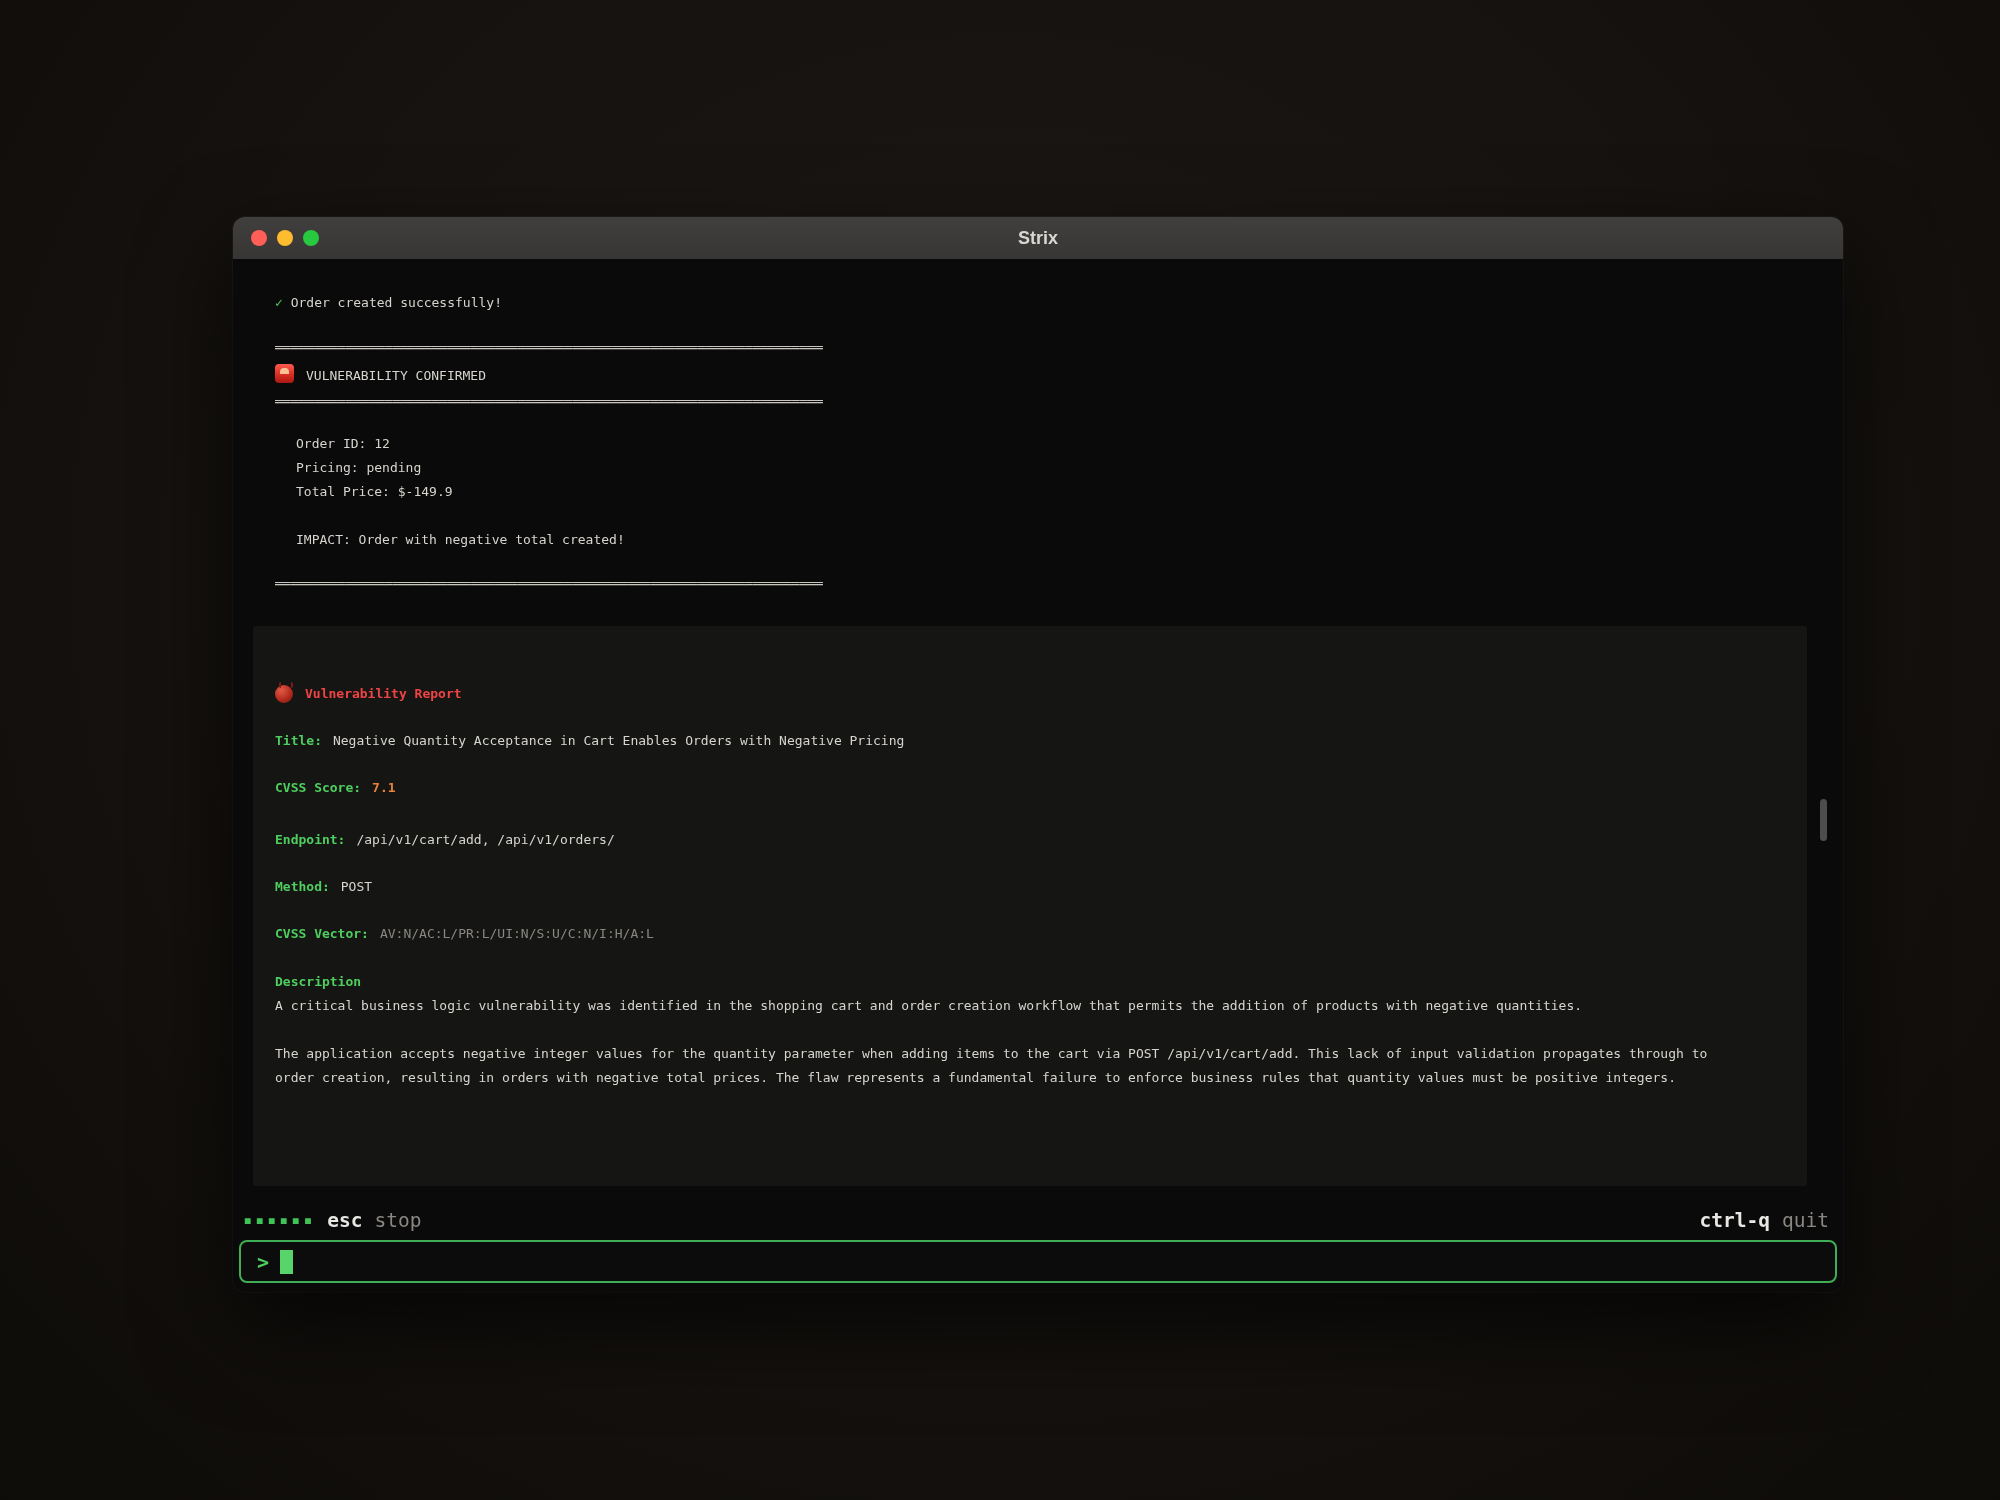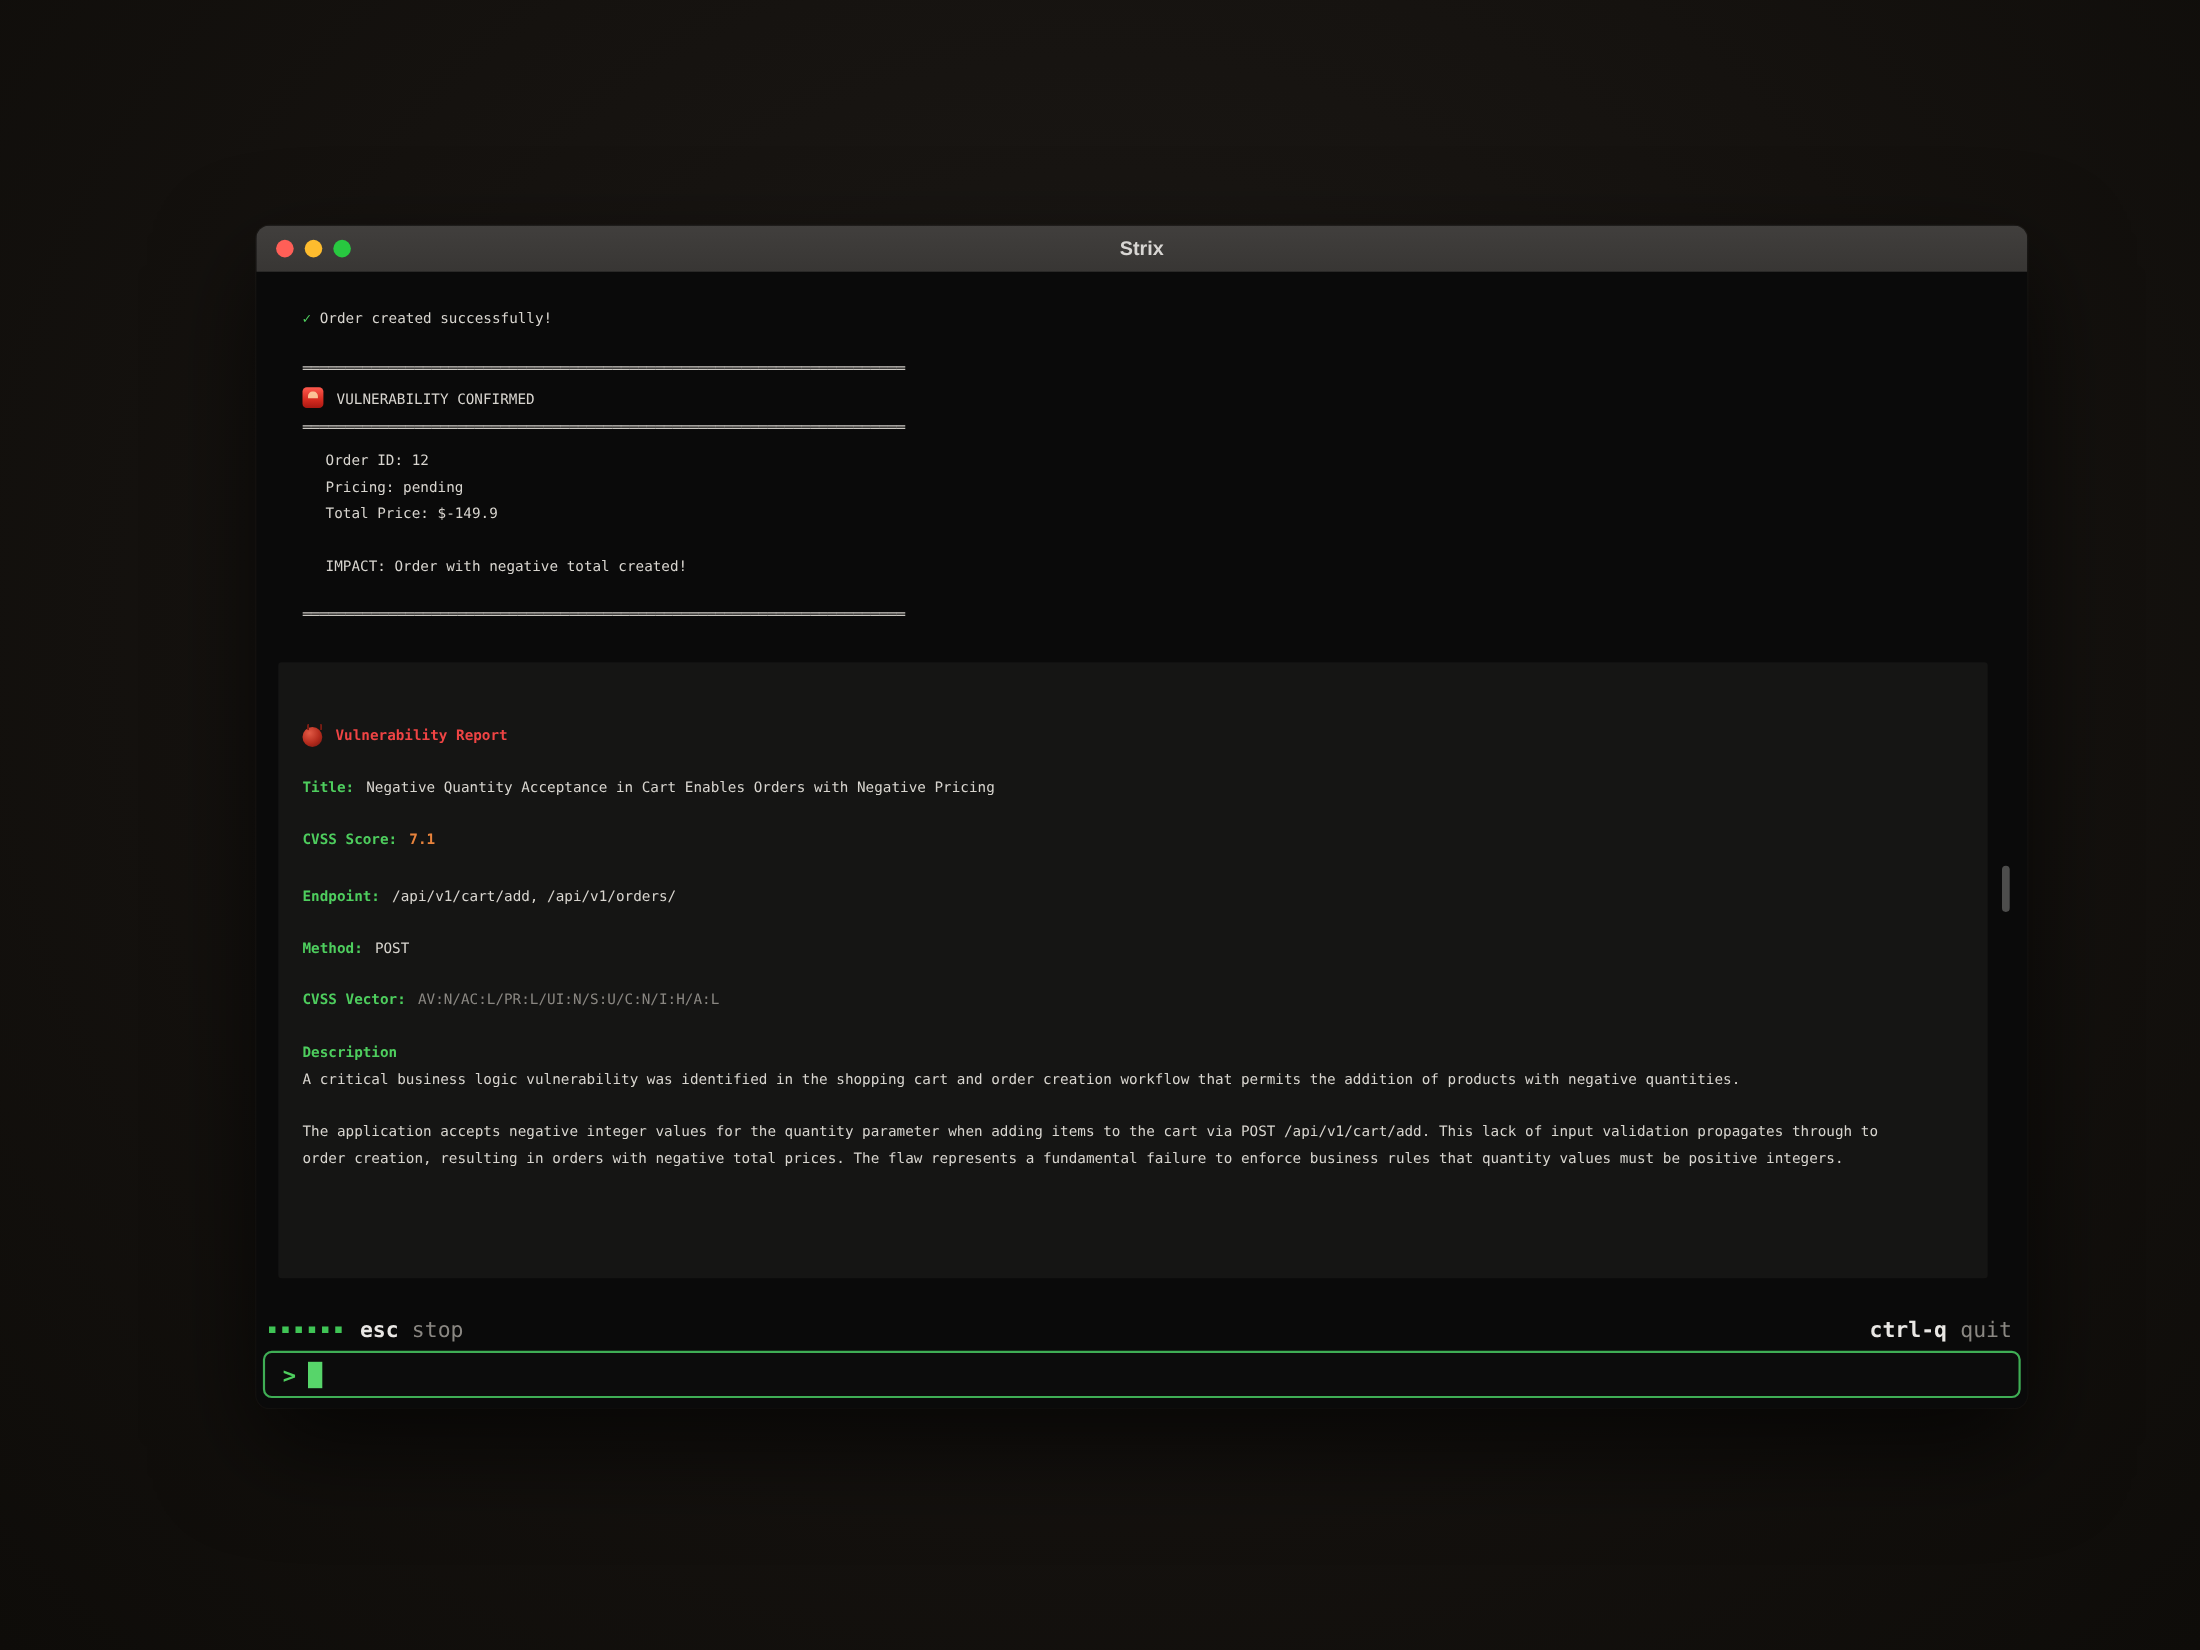--- a/index.html
+++ b/index.html
@@ -5,21 +5,21 @@
   * { margin: 0; padding: 0; box-sizing: border-box; }
   html, body { width: 2000px; height: 1500px; overflow: hidden; }
   body {
     background: radial-gradient(ellipse at 50% 38%, #1c1916 0%, #15120f 55%, #0e0c09 100%);
     font-family: "DejaVu Sans Mono", monospace;
   }
 
   
   .window {
     position: absolute;
-    left: 233px; top: 205px;
+    left: 233px; top: 217px;
     width: 1610px; height: 1075px;
     background: #0a0a0a;
     border-radius: 12px;
     box-shadow: 0 35px 90px rgba(0,0,0,0.65), 0 0 0 1px rgba(255,255,255,0.04);
     display: flex;
     flex-direction: column;
     overflow: hidden;
   }
 
   .titlebar {
@@ -68,21 +68,21 @@
     white-space: nowrap;
     overflow: hidden;
     width: 830px;
   }
   .sep.sep1 { margin-top: 21px; }
   .sep.sep2 { margin-top: 2px; }
   .sep.sep3 { margin-top: 20px; }
 
   .line { white-space: pre; }
   .vuln-line { margin-top: 4px; display: flex; align-items: flex-start; }
-  .details { margin-top: 6px; padding-left: 21px; }
+  .details { margin-top: 18px; padding-left: 21px; }
   .impact  { margin-top: 24px; padding-left: 21px; }
   .exploit { margin-top: 26px; }
 
   
   .siren-icon {
     display: inline-block;
     width: 19px; height: 19px;
     margin-right: 12px;
     border-radius: 4px;
     background: linear-gradient(#ff5a4e 0%, #d62b20 60%, #a81812 100%);

